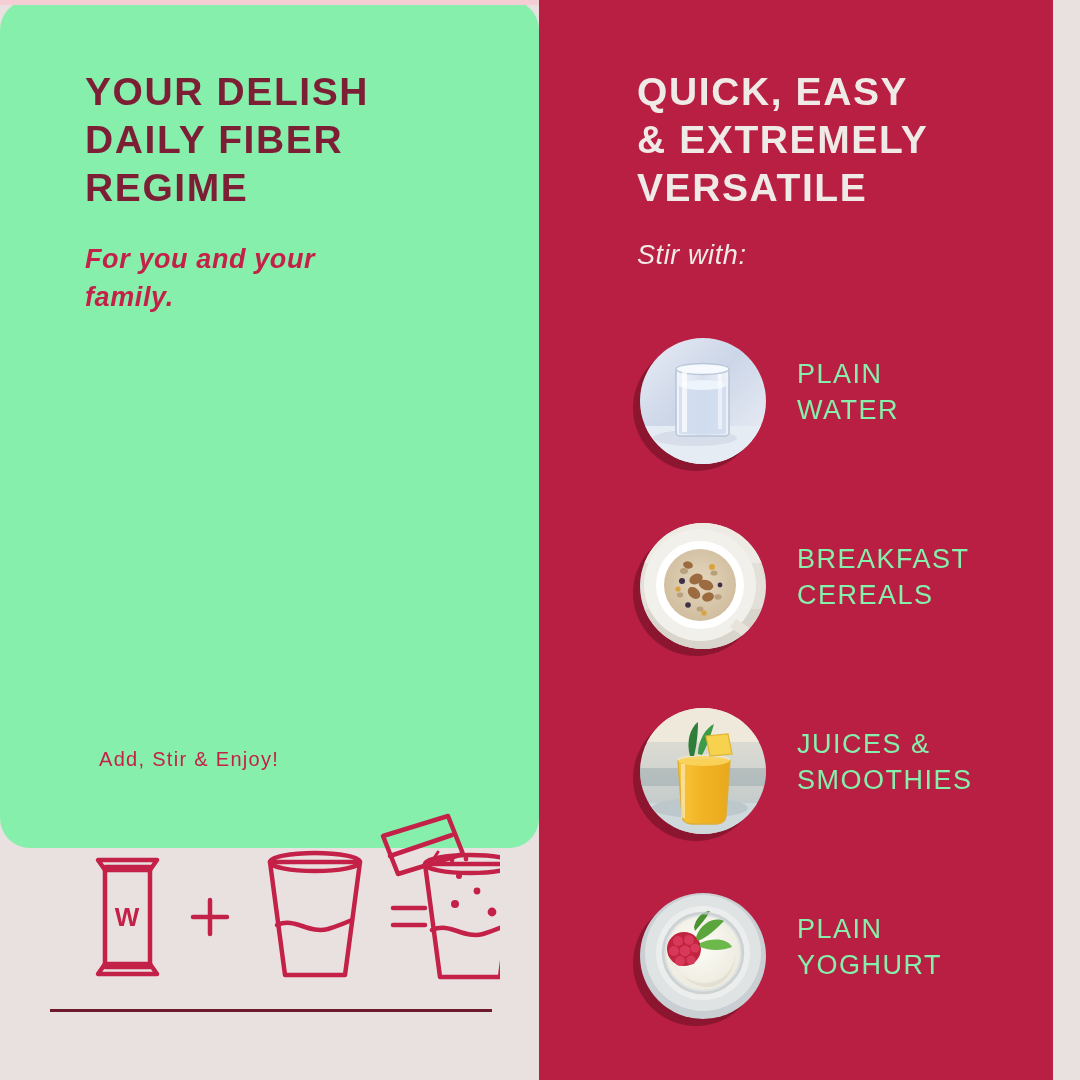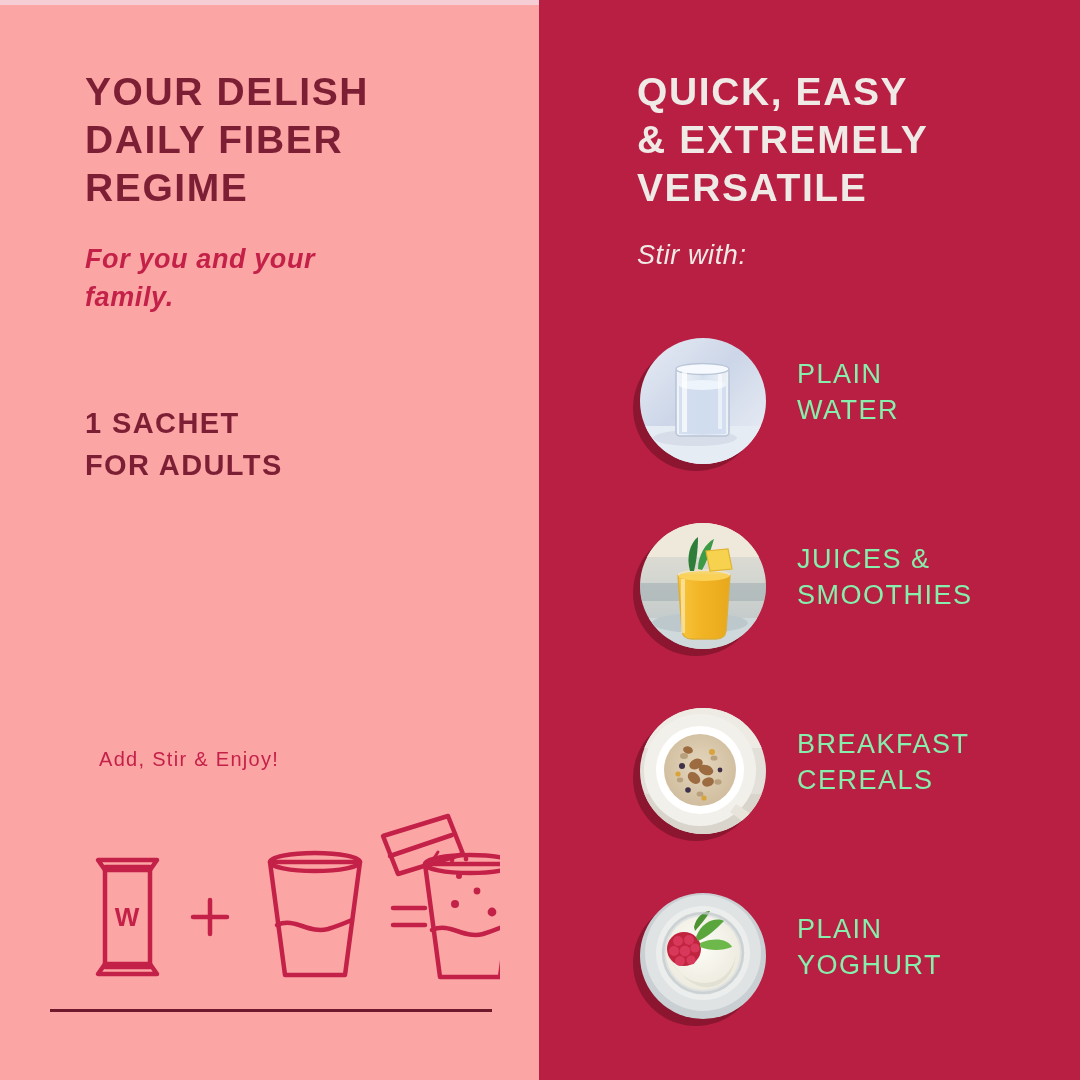--- a/index.html
+++ b/index.html
@@ -23,22 +23,23 @@
     width: 539px;
     height: 5px;
     background: #f5ced5;
     z-index: 5;
   }
   
   .left-panel {
     position: absolute;
     top: 0; left: 0;
     width: 539px;
-    height: 1080px;
-    background: #fca5a5;
+    height: 848px;
+    background: #86efac;
+    border-radius: 30px;
   }
   .left-inner {
     position: absolute;
     left: 85px;
     top: 0;
     width: 430px;
     height: 100%;
   }
   .headline {
     position: absolute;
@@ -104,23 +105,24 @@
     top: 1009px;
     width: 442px;
     height: 3px;
     background: #6e1a2c;
   }
 
   
   .right-panel {
     position: absolute;
     top: 0; left: 539px;
-    width: 542px;
+    width: 499px;
     height: 1080px;
     background: #b81f42;
+    padding-left: 15px;
   }
   .right-inner {
     position: absolute;
     left: 98px;
     top: 0;
     width: 440px;
     height: 100%;
   }
   .headline-r {
     position: absolute;
@@ -204,22 +206,20 @@
   <div class="left-panel">
     <div class="left-inner">
 
       <div class="headline">YOUR DELISH
 DAILY FIBER
 REGIME</div>
 
       <div class="subhead">For you and your
 family.</div>
 
-      <div class="dose dose-adults">1 SACHET
-FOR ADULTS</div>
 
 
       <div class="cta">Add, Stir &amp; Enjoy!</div>
 
       <div class="howto">
         <svg width="420" height="175" viewBox="0 0 420 175">
           <g fill="none" stroke="#c42148" stroke-width="4.5" stroke-linecap="round" stroke-linejoin="round">
 
             <g>
               <rect x="25" y="55" width="45" height="100"></rect>
@@ -307,20 +307,69 @@
                 <rect x="39" y="47" width="47" height="49" fill="#cfdcee" opacity="0.85"></rect>
                 <ellipse cx="62.5" cy="47" rx="23.5" ry="5" fill="#eef4fb"></ellipse>
                 <ellipse cx="62.5" cy="31" rx="26.5" ry="5.5" fill="#f6f9fd" stroke="#b9c6d8" stroke-width="1.4"></ellipse>
                 <rect x="42" y="34" width="5" height="60" fill="#ffffff" opacity="0.7"></rect>
                 <rect x="78" y="36" width="4" height="55" fill="#ffffff" opacity="0.55"></rect>
               </svg>
             </div>
           </div>
           <div class="enjoy-label">PLAIN
 WATER</div>
+        </div>
+
+        <div class="enjoy-row">
+          <div class="thumb-wrap">
+            <div class="thumb-shadow"></div>
+            <div class="thumb">
+              <svg width="126" height="126" viewBox="0 0 126 126">
+                <defs>
+                  <radialGradient id="oat" cx="50%" cy="45%" r="60%">
+                    <stop offset="0%" stop-color="#e4d6bd"></stop>
+                    <stop offset="100%" stop-color="#cfbb9c"></stop>
+                  </radialGradient>
+                </defs>
+                <rect width="126" height="126" fill="#e3e0da"></rect>
+                <rect y="0" width="126" height="40" fill="#eeebe5"></rect>
+                <rect x="0" y="86" width="126" height="40" fill="#d9d5cd"></rect>
+                <circle cx="60" cy="62" r="56" fill="#f2f0eb"></circle>
+                <circle cx="60" cy="62" r="44" fill="#ffffff"></circle>
+                <circle cx="60" cy="62" r="36" fill="url(#oat)"></circle>
+                <g fill="#b8a07d">
+                  <ellipse cx="44" cy="48" rx="4" ry="3"></ellipse>
+                  <ellipse cx="74" cy="50" rx="3.5" ry="2.6"></ellipse>
+                  <ellipse cx="40" cy="72" rx="3.2" ry="2.4"></ellipse>
+                  <ellipse cx="78" cy="74" rx="3.6" ry="2.8"></ellipse>
+                  <ellipse cx="60" cy="86" rx="3.4" ry="2.6"></ellipse>
+                </g>
+                <g fill="#9c6b3f">
+                  <ellipse cx="56" cy="56" rx="7" ry="5" transform="rotate(-25 56 56)"></ellipse>
+                  <ellipse cx="66" cy="62" rx="7.5" ry="5" transform="rotate(20 66 62)"></ellipse>
+                  <ellipse cx="54" cy="70" rx="7" ry="5" transform="rotate(40 54 70)"></ellipse>
+                  <ellipse cx="68" cy="74" rx="6" ry="4.5" transform="rotate(-15 68 74)"></ellipse>
+                  <ellipse cx="48" cy="42" rx="5" ry="3.6" transform="rotate(15 48 42)"></ellipse>
+                </g>
+                <g fill="#3d3048">
+                  <circle cx="42" cy="58" r="3"></circle>
+                  <circle cx="48" cy="82" r="2.8"></circle>
+                  <circle cx="80" cy="62" r="2.4"></circle>
+                </g>
+                <g fill="#d9a43c">
+                  <circle cx="72" cy="44" r="3"></circle>
+                  <circle cx="38" cy="66" r="2.6"></circle>
+                  <circle cx="64" cy="90" r="2.6"></circle>
+                </g>
+                <path d="M96 96 L120 112 L112 120 L90 104 Z" fill="#e8e4dc"></path>
+              </svg>
+            </div>
+          </div>
+          <div class="enjoy-label">BREAKFAST
+CEREALS</div>
         </div>
 
         <div class="enjoy-row">
           <div class="thumb-wrap">
             <div class="thumb-shadow"></div>
             <div class="thumb">
               <svg width="126" height="126" viewBox="0 0 126 126">
                 <defs>
                   <linearGradient id="jbg" x1="0" y1="0" x2="0" y2="1">
                     <stop offset="0%" stop-color="#e7e2d6"></stop>
@@ -351,69 +400,20 @@
           <div class="enjoy-label">JUICES &amp;
 SMOOTHIES</div>
         </div>
 
         <div class="enjoy-row">
           <div class="thumb-wrap">
             <div class="thumb-shadow"></div>
             <div class="thumb">
               <svg width="126" height="126" viewBox="0 0 126 126">
                 <defs>
-                  <radialGradient id="oat" cx="50%" cy="45%" r="60%">
-                    <stop offset="0%" stop-color="#e4d6bd"></stop>
-                    <stop offset="100%" stop-color="#cfbb9c"></stop>
-                  </radialGradient>
-                </defs>
-                <rect width="126" height="126" fill="#e3e0da"></rect>
-                <rect y="0" width="126" height="40" fill="#eeebe5"></rect>
-                <rect x="0" y="86" width="126" height="40" fill="#d9d5cd"></rect>
-                <circle cx="60" cy="62" r="56" fill="#f2f0eb"></circle>
-                <circle cx="60" cy="62" r="44" fill="#ffffff"></circle>
-                <circle cx="60" cy="62" r="36" fill="url(#oat)"></circle>
-                <g fill="#b8a07d">
-                  <ellipse cx="44" cy="48" rx="4" ry="3"></ellipse>
-                  <ellipse cx="74" cy="50" rx="3.5" ry="2.6"></ellipse>
-                  <ellipse cx="40" cy="72" rx="3.2" ry="2.4"></ellipse>
-                  <ellipse cx="78" cy="74" rx="3.6" ry="2.8"></ellipse>
-                  <ellipse cx="60" cy="86" rx="3.4" ry="2.6"></ellipse>
-                </g>
-                <g fill="#9c6b3f">
-                  <ellipse cx="56" cy="56" rx="7" ry="5" transform="rotate(-25 56 56)"></ellipse>
-                  <ellipse cx="66" cy="62" rx="7.5" ry="5" transform="rotate(20 66 62)"></ellipse>
-                  <ellipse cx="54" cy="70" rx="7" ry="5" transform="rotate(40 54 70)"></ellipse>
-                  <ellipse cx="68" cy="74" rx="6" ry="4.5" transform="rotate(-15 68 74)"></ellipse>
-                  <ellipse cx="48" cy="42" rx="5" ry="3.6" transform="rotate(15 48 42)"></ellipse>
-                </g>
-                <g fill="#3d3048">
-                  <circle cx="42" cy="58" r="3"></circle>
-                  <circle cx="48" cy="82" r="2.8"></circle>
-                  <circle cx="80" cy="62" r="2.4"></circle>
-                </g>
-                <g fill="#d9a43c">
-                  <circle cx="72" cy="44" r="3"></circle>
-                  <circle cx="38" cy="66" r="2.6"></circle>
-                  <circle cx="64" cy="90" r="2.6"></circle>
-                </g>
-                <path d="M96 96 L120 112 L112 120 L90 104 Z" fill="#e8e4dc"></path>
-              </svg>
-            </div>
-          </div>
-          <div class="enjoy-label">BREAKFAST
-CEREALS</div>
-        </div>
-
-        <div class="enjoy-row">
-          <div class="thumb-wrap">
-            <div class="thumb-shadow"></div>
-            <div class="thumb">
-              <svg width="126" height="126" viewBox="0 0 126 126">
-                <defs>
                   <radialGradient id="yog" cx="45%" cy="40%" r="65%">
                     <stop offset="0%" stop-color="#fdfdf8"></stop>
                     <stop offset="100%" stop-color="#ece9dc"></stop>
                   </radialGradient>
                 </defs>
                 <rect width="126" height="126" fill="#c9cfd2"></rect>
                 <circle cx="63" cy="60" r="58" fill="#dfe3e4"></circle>
                 <circle cx="63" cy="60" r="47" fill="#eceeed"></circle>
                 <circle cx="63" cy="60" r="40" fill="#d8dcdb" opacity="0.7"></circle>
                 <circle cx="63" cy="60" r="37" fill="url(#yog)"></circle>

